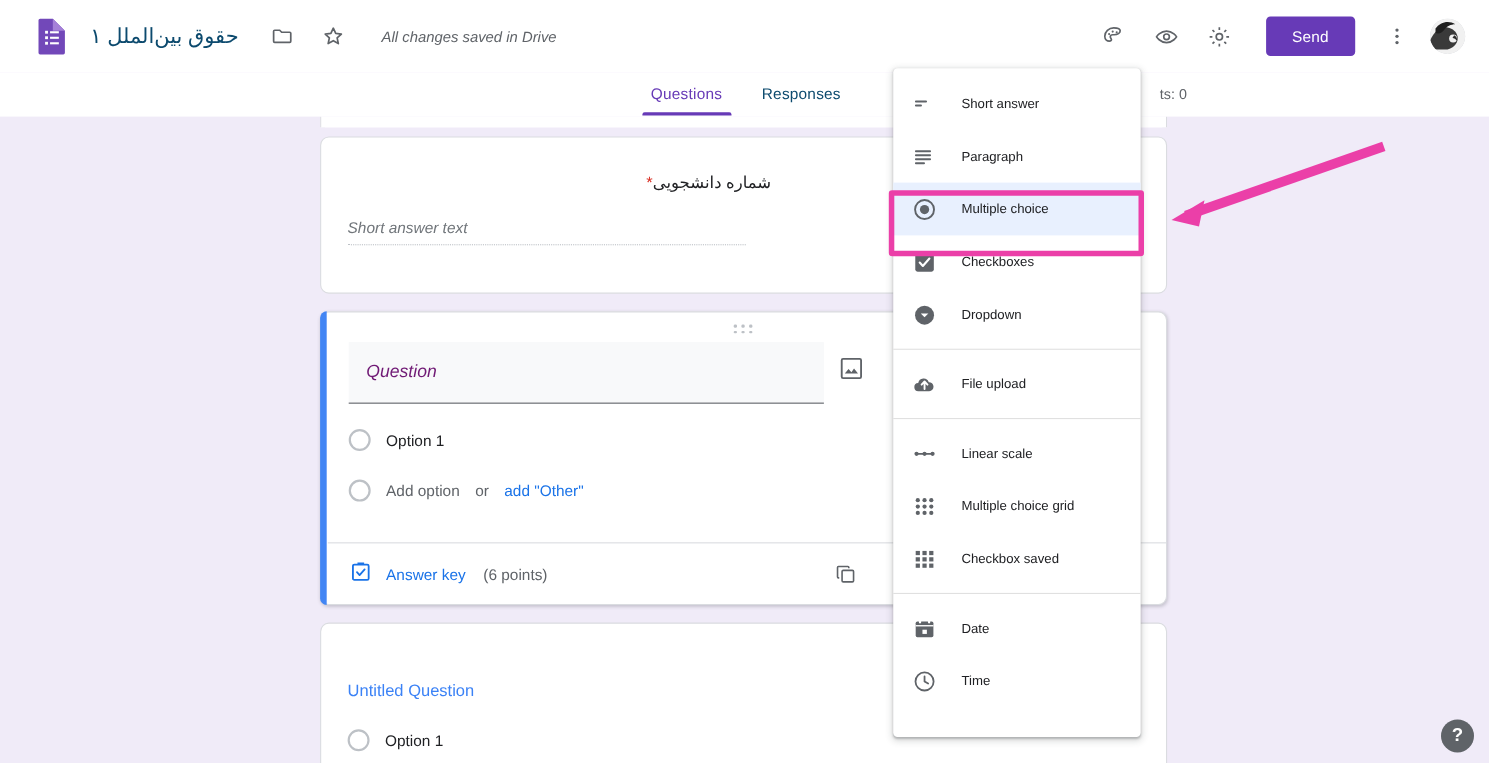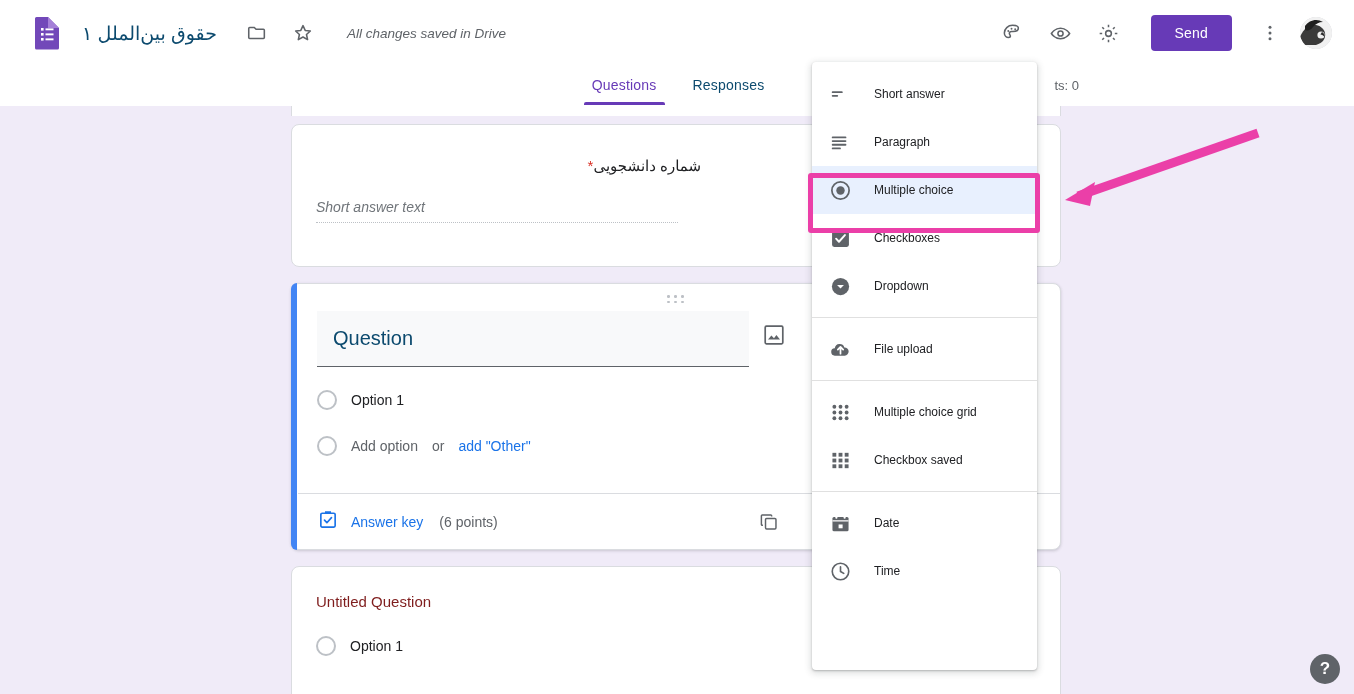--- a/index.html
+++ b/index.html
@@ -109,22 +109,22 @@
     position: absolute; left: 50%; transform: translateX(-50%); top: 10px;
     width: 26px; height: 10px; display: flex; align-items: center; justify-content: center;
     cursor: grab;
   }
   .dots-grid { display: grid; grid-template-columns: repeat(3, 4px); grid-gap: 3px; }
   .dots-grid i { width: 2.5px; height: 2.5px; background: #bdc1c6; border-radius: 50%; display: block; }
 
   .q-field-wrap { position: absolute; left: 25px; top: 27px; width: 432px; }
   .q-field {
     background: #f8f9fa; height: 56px; display: flex; align-items: center;
-    padding: 0 16px; font-size: 20px; color: #0c4a6e;
-    border-bottom: 1px solid #5f6368; cursor: text;
+    padding: 0 16px; font-size: 16px; color: #701a75;
+    border-bottom: 1px solid #5f6368; cursor: text; font-style: italic;
   }
   .img-attach-btn {
     position: absolute; left: 469px; top: 38px; width: 26px; height: 26px;
     display: flex; align-items: center; justify-content: center; cursor: pointer;
   }
   .option-row {
     position: absolute; left: 25px; display: flex; align-items: center; gap: 14px;
     font-size: 14px; color: #202124;
   }
   .radio-circle {
@@ -142,21 +142,21 @@
   }
   .answer-key-btn {
     display: flex; align-items: center; gap: 12px; cursor: pointer;
     color: #1a73e8; font-size: 14px; font-weight: 500;
   }
   .points-label { color: #5f6368; font-size: 14px; font-weight: 400; margin-left: 16px; }
   .dup-btn { margin-left: auto; margin-right: 262px; cursor: pointer; display:flex; }
 
   
   .card-untitled { top: 460px; height: 150px; padding: 26px 24px; }
-  .untitled-title { font-size: 15px; color: #7f1d1d; }
+  .untitled-title { font-size: 15px; color: #3b82f6; margin-top: 27px; }
   .untitled-opt { margin-top: 26px; display: flex; align-items: center; gap: 14px; font-size: 14px; color: #202124; }
 
   
   .dropdown {
     position: absolute; left: 812px; top: 62px; width: 225px; height: 608px;
     background: #fff; border-radius: 4px;
     box-shadow: 0 2px 6px 2px rgba(60,64,67,.15), 0 1px 2px rgba(60,64,67,.3);
     z-index: 30; padding: 8px 0;
   }
   .menu-item {
@@ -414,20 +414,31 @@
         <svg width="23" height="23" viewBox="0 0 24 24">
           <path d="M6.4 18.4a3.9 3.9 0 0 1-.4-7.8 5.2 5.2 0 0 1 10 -.8 3.4 3.4 0 0 1 .4 8.6z" fill="#5f6368"></path>
           <path d="M12 16.4V9.4M9.2 12.2L12 9.2l2.8 3" fill="none" stroke="#fff" stroke-width="1.8" stroke-linecap="round" stroke-linejoin="round"></path>
         </svg>
       </span>
       <span>File upload</span>
     </div>
 
     <div class="menu-sep"></div>
 
+    <div class="menu-item">
+      <span class="menu-ico">
+        <svg width="23" height="23" viewBox="0 0 24 24" fill="#5f6368">
+          <rect x="3" y="11.2" width="18" height="1.8" rx=".9"></rect>
+          <circle cx="4.4" cy="12.1" r="2"></circle>
+            <circle cx="12" cy="12.1" r="2"></circle>
+            <circle cx="19.6" cy="12.1" r="2"></circle>
+        </svg>
+      </span>
+      <span>Linear scale</span>
+    </div>
 
     <div class="menu-item">
       <span class="menu-ico">
         <svg width="23" height="23" viewBox="0 0 24 24" fill="#5f6368">
           <circle cx="5.6" cy="6" r="2"></circle>
             <circle cx="12" cy="6" r="2"></circle>
             <circle cx="18.4" cy="6" r="2"></circle>
           <circle cx="5.6" cy="12" r="2"></circle>
             <circle cx="12" cy="12" r="2"></circle>
             <circle cx="18.4" cy="12" r="2"></circle>

